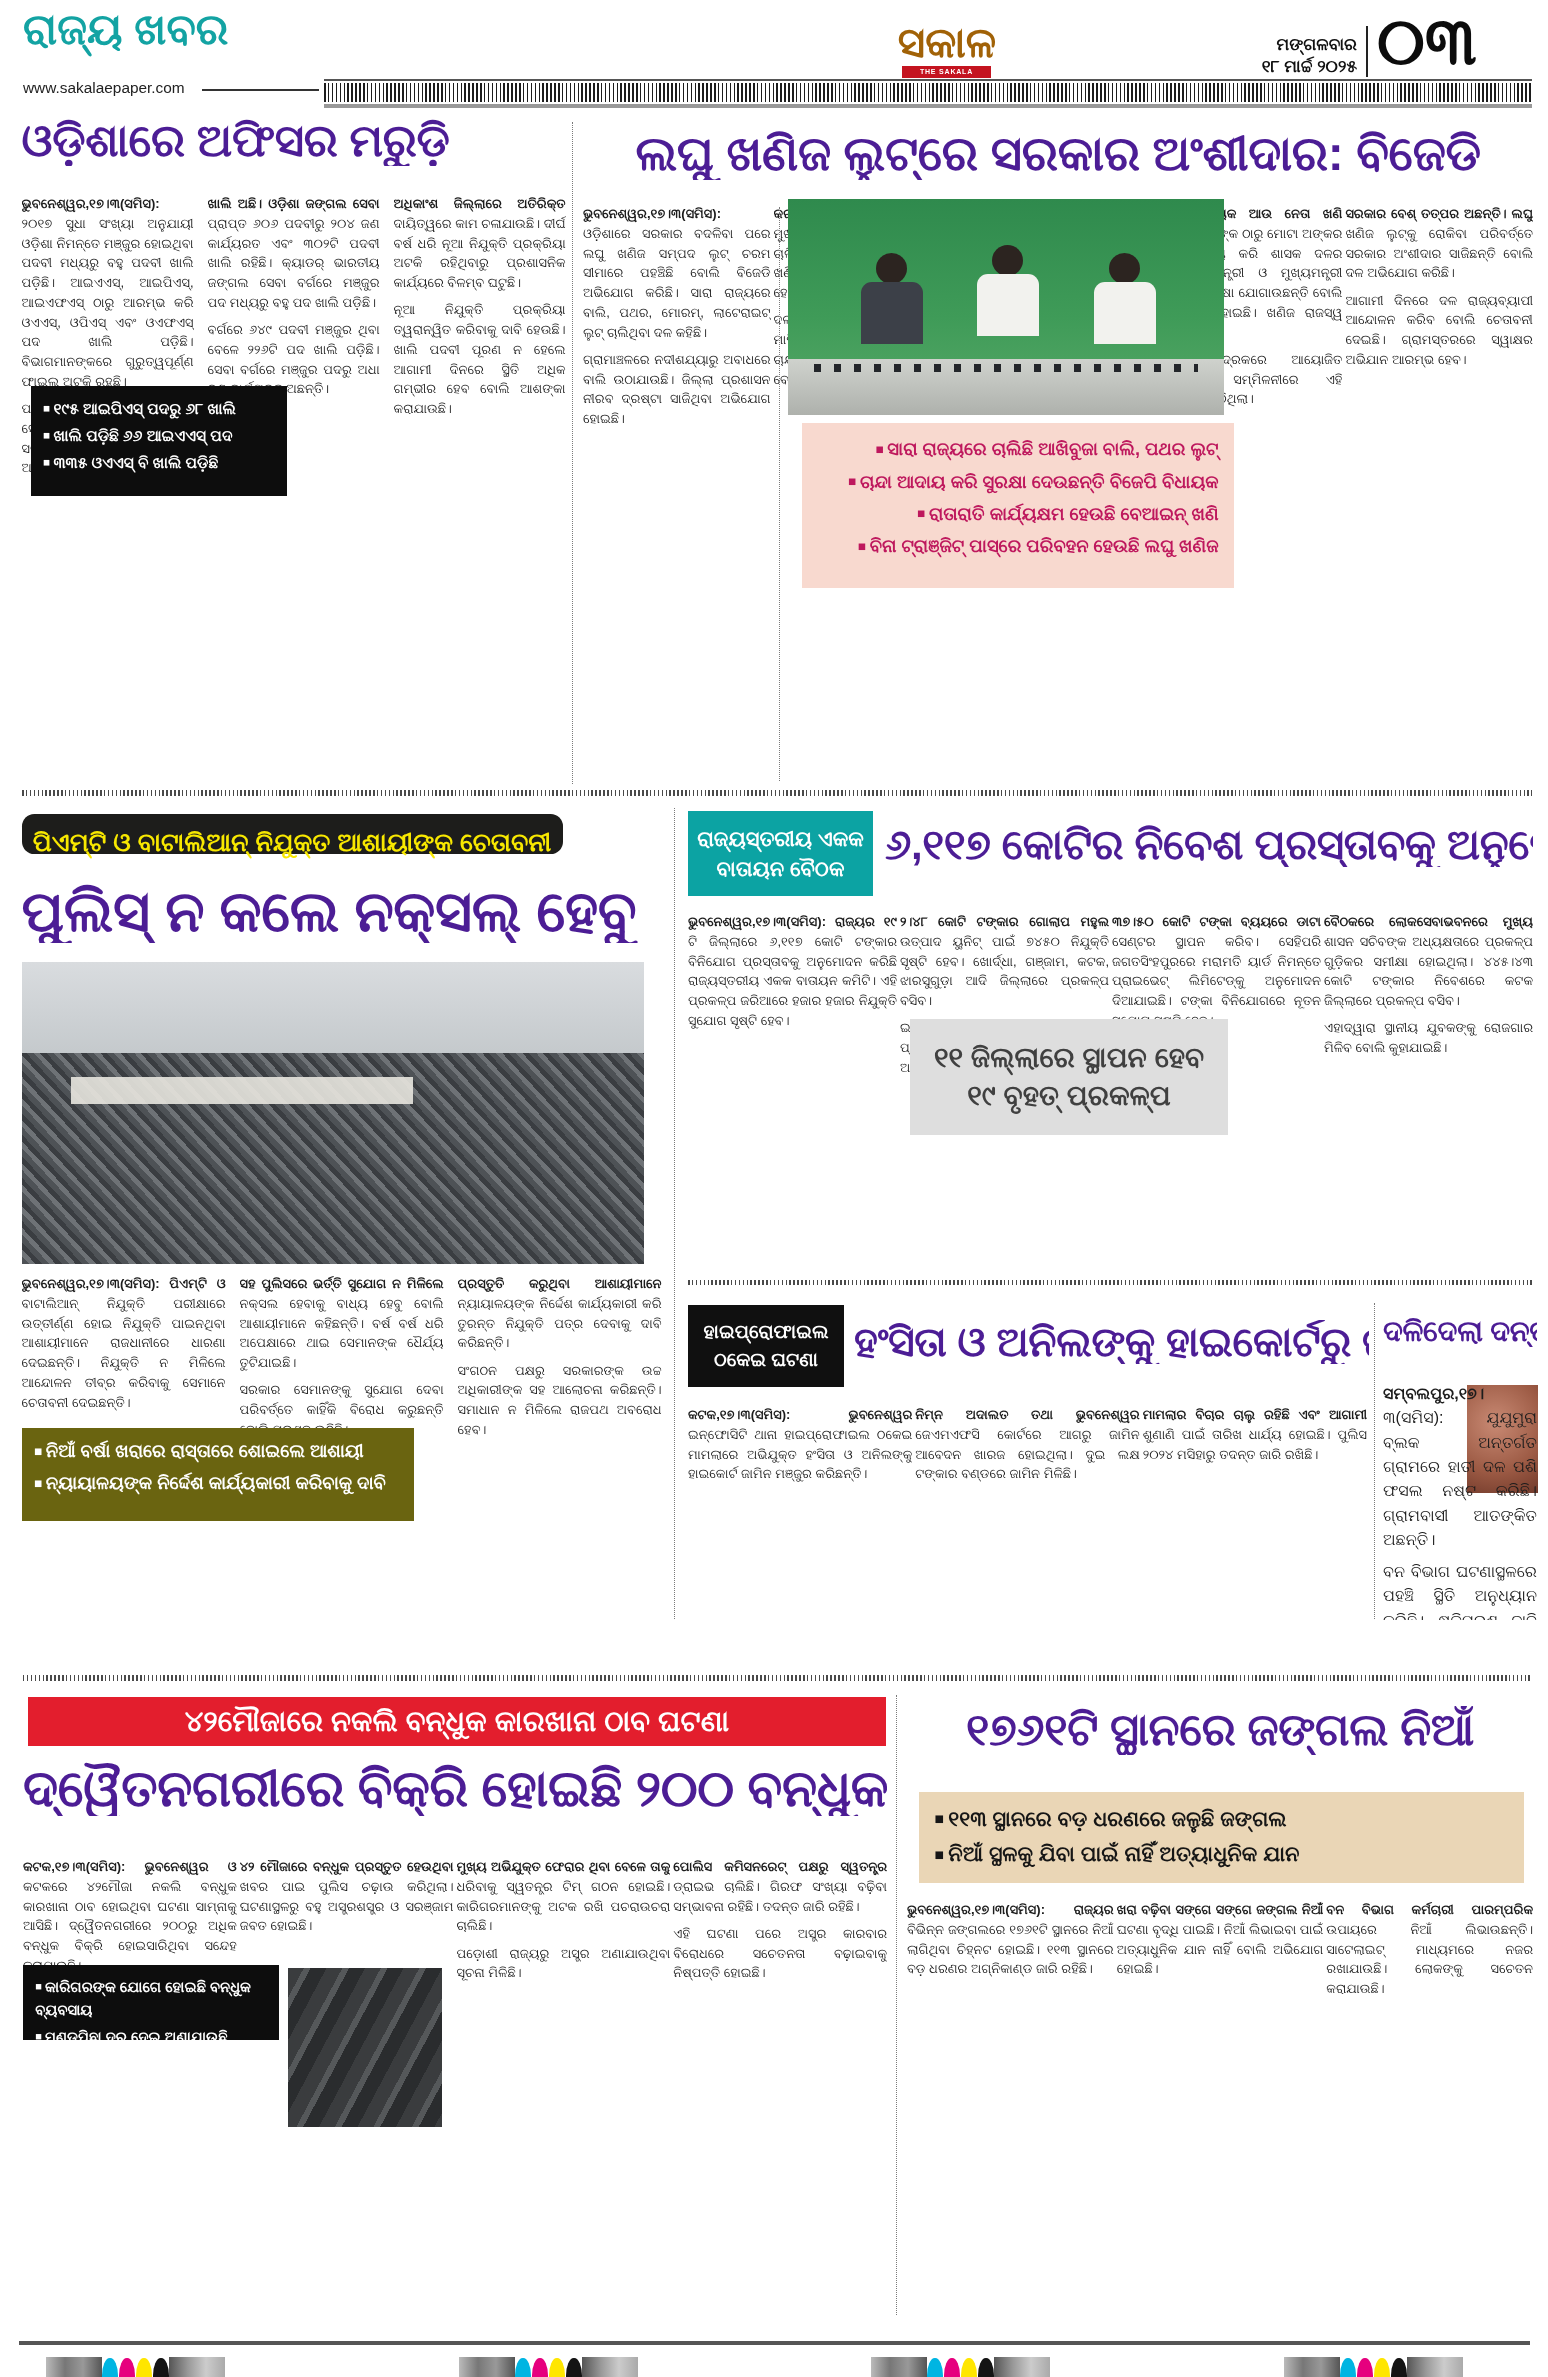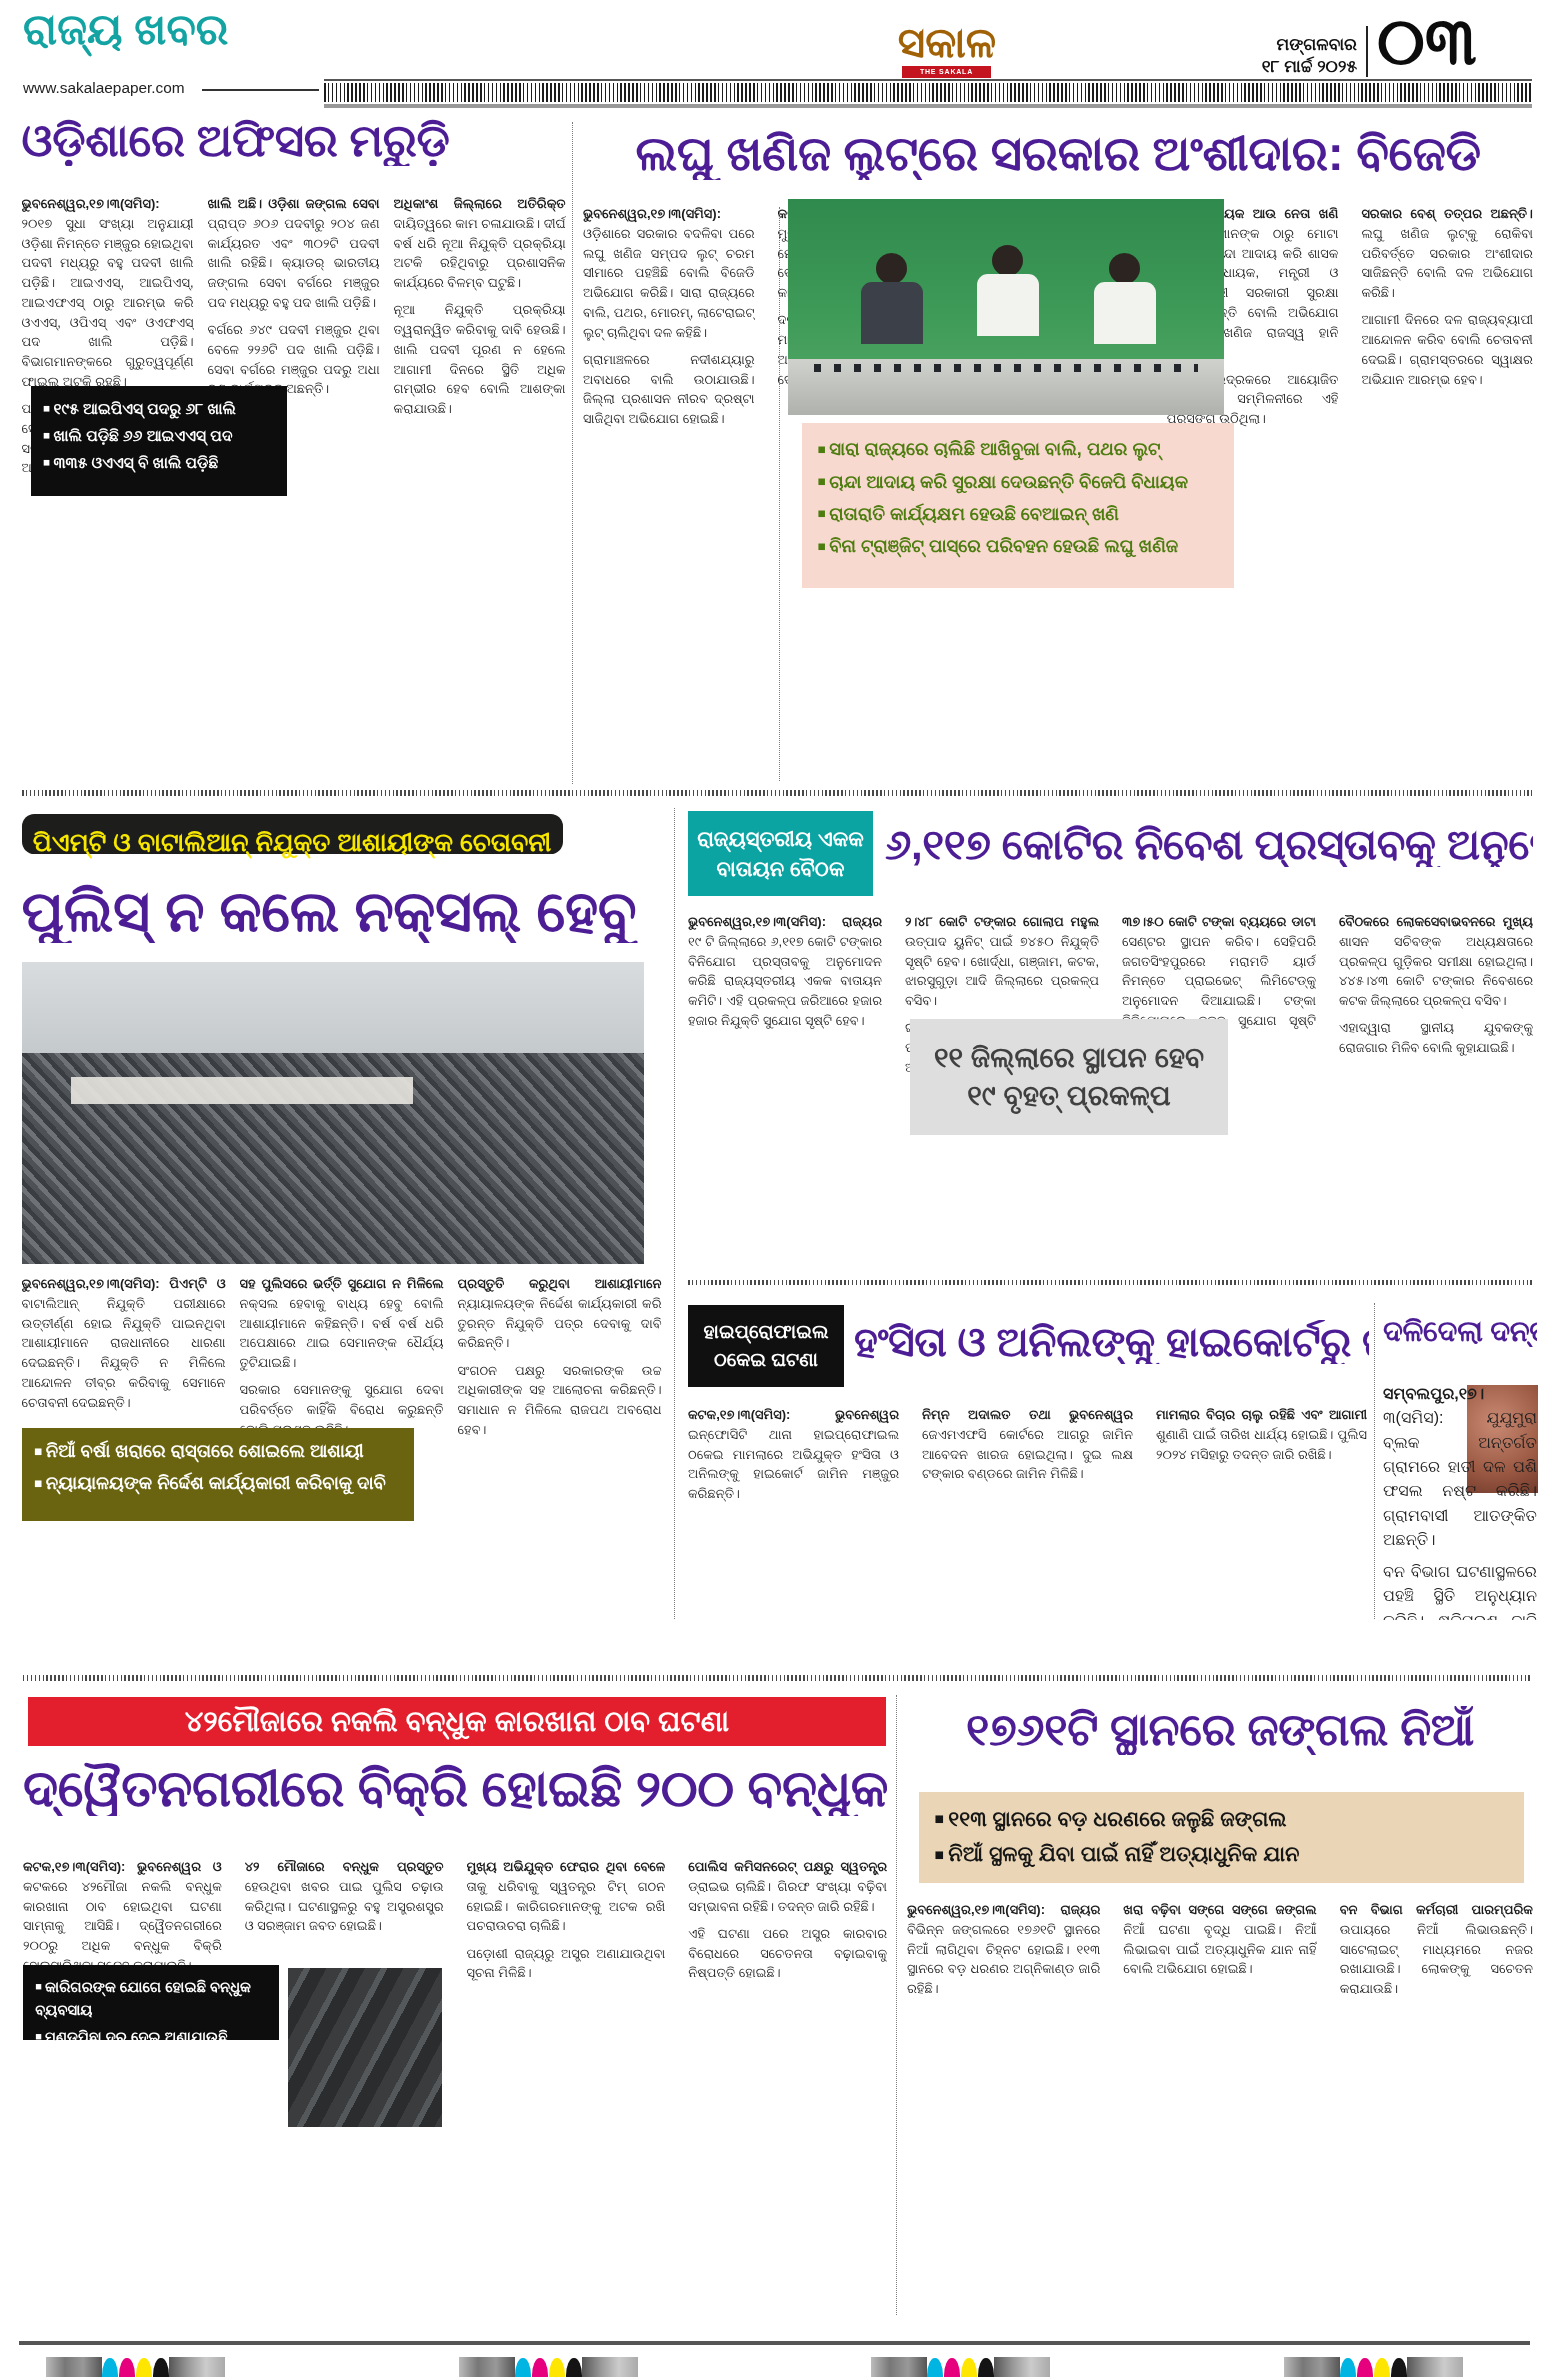--- a/index.html
+++ b/index.html
@@ -4,26 +4,26 @@
 <style>
   html,body{margin:0;padding:0;background:#e9e9e9;}
   #page{position:relative;width:1548px;height:2377px;background:#ffffff;overflow:hidden;
         font-family:"Liberation Sans","DejaVu Sans",sans-serif;color:#1c1c1c;}
   .abs{position:absolute;}
   .headline{font-weight:700;color:#4c1d95;line-height:1.08;letter-spacing:-0.4px;white-space:nowrap;overflow:hidden;}
   .cols{position:absolute;display:flex;overflow:hidden;}
   .col{flex:1;text-align:justify;font-size:13px;line-height:1.52;color:#1c1c1c;overflow:hidden;}
   .col p{margin:0 0 7.7px 0;}
   .col p:first-child::first-line{font-weight:bold;}
-  .gap16{gap:23px;} .gap18{gap:14px;}
+  .gap16{gap:3px;} .gap18{gap:14px;}
   .bullet-box{position:absolute;box-sizing:border-box;overflow:hidden;}
   .bullet-box p{margin:0 0 3.1px 0;font-weight:800;}
   .bullet-box p::before{content:"■ ";font-size:0.75em;position:relative;top:-1.5px;}
   .box-dark{background:#0d0d0d;color:#ffffff;padding:10.8px 12.3px;}
-  .box-pink{background:#f8d9cf;color:#4d7c0f;padding:12.3px 15.4px;}
+  .box-pink{background:#f8d9cf;color:#be185d;padding:12.3px 15.4px;text-align:right;}
   .box-olive{background:#6a6410;color:#ffffff;padding:9.3px 12.3px;}
   .box-tan{background:#ead6b6;color:#161616;padding:10.8px 15.4px;}
   .kicker-black{background:#1d1d1b;color:#f8e800;border-radius:12.3px;text-align:center;font-weight:800;}
   .kicker-teal{background:#0ca3a3;color:#ffffff;text-align:center;font-weight:800;display:flex;flex-direction:column;justify-content:center;}
   .label-black{background:#101010;color:#ffffff;text-align:center;font-weight:800;display:flex;flex-direction:column;justify-content:center;}
   .bar-red{background:#e31e2d;color:#ffffff;text-align:center;font-weight:800;}
   .subhead-gray{background:#dedede;color:#404040;text-align:center;font-weight:800;display:flex;flex-direction:column;justify-content:center;}
   .vdot{position:absolute;width:0;border-left:1.5px dotted #7a7a7a;}
   .barcode{position:absolute;background:repeating-linear-gradient(90deg,#1c1c1c 0 1.5px,#ffffff 1.5px 3.9px);}
   .barcode-thin{position:absolute;background:repeating-linear-gradient(90deg,#4a4a4a 0 1.5px,#ffffff 1.5px 3.9px);}

